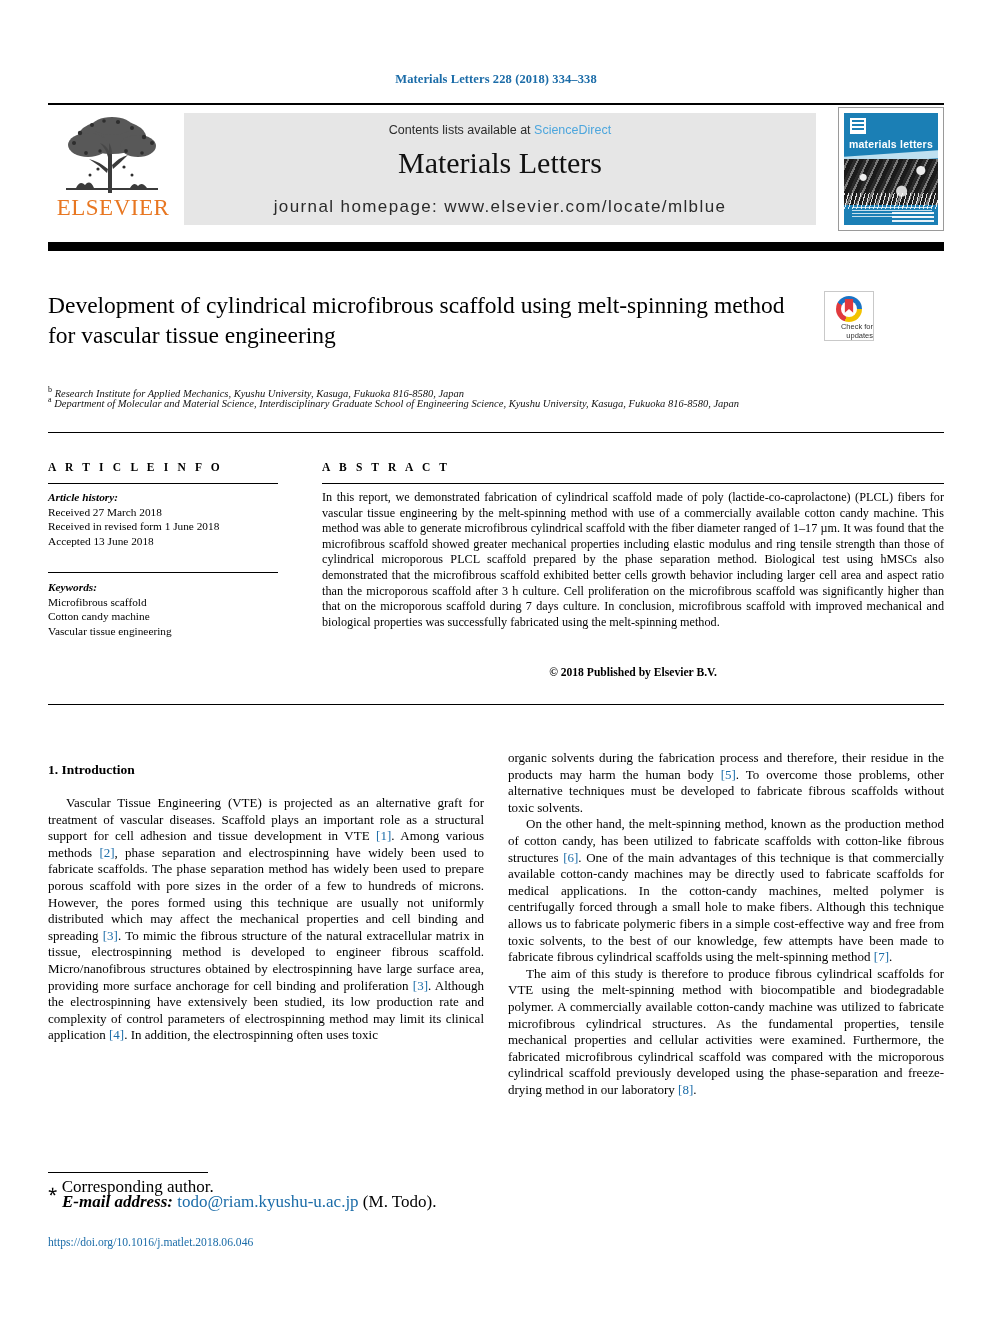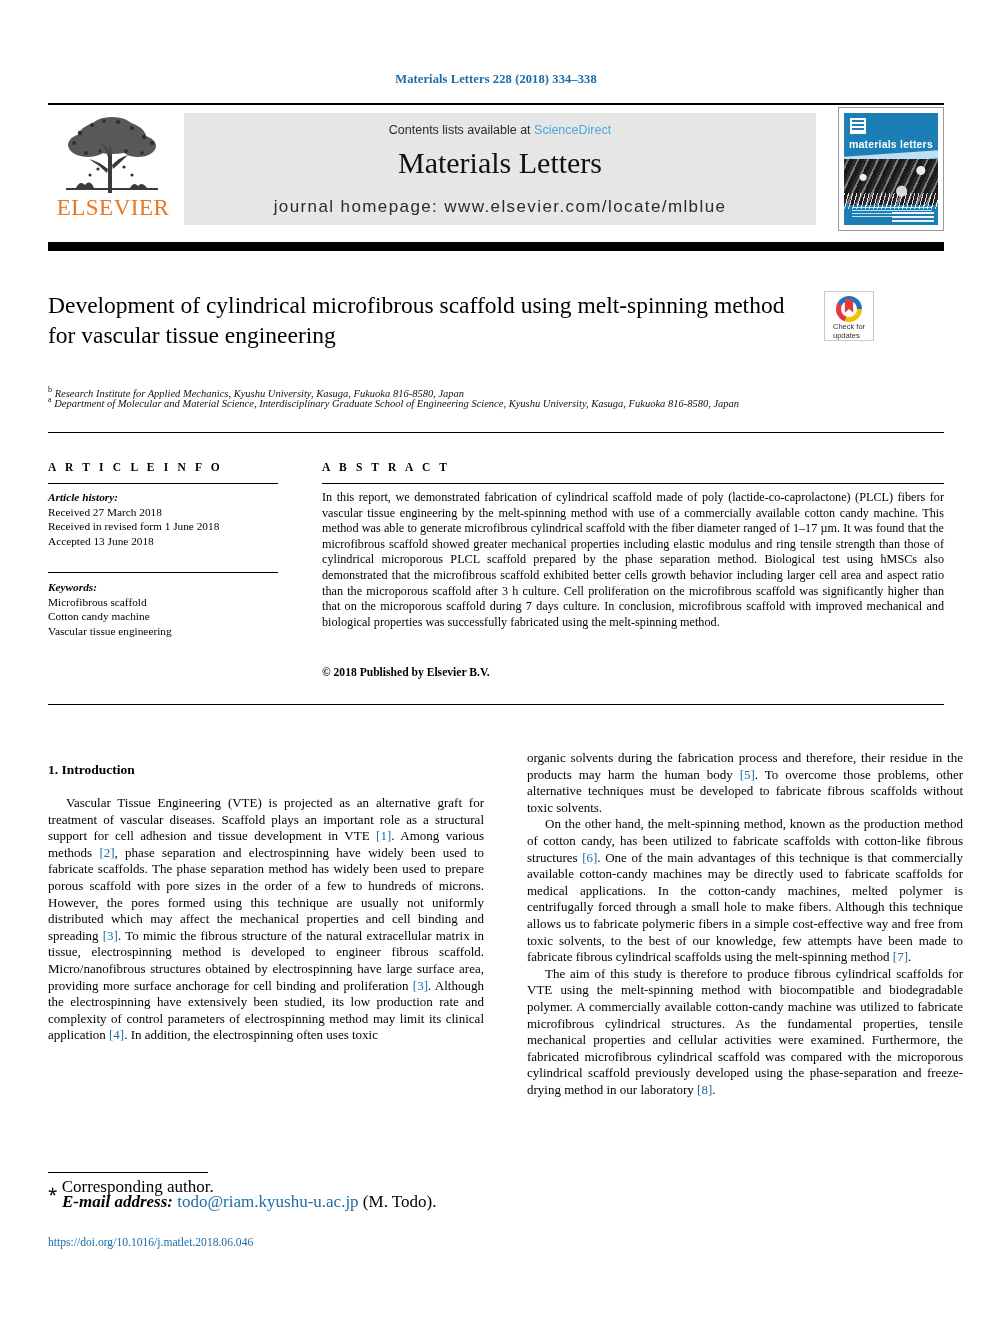--- a/index.html
+++ b/index.html
@@ -225,23 +225,23 @@
     position: absolute;
     left: 50%; top: 7px;
     transform: translateX(-50%);
     width: 9px; height: 14px;
     background: #e03a3e;
     clip-path: polygon(0 0, 100% 0, 100% 100%, 50% 72%, 0 100%);
     z-index: 2;
   }
   .cm-text {
     position: absolute;
-    left: 8px; top: 30px;
+    left: 0; top: 30px;
     width: 100%;
-    text-align: left;
+    text-align: right;
     font-family: "Liberation Sans", sans-serif;
     font-size: 7.5px;
     line-height: 9px;
     color: #333;
   }
 
   .authors {
     position: absolute;
     left: 48px; top: 364px;
     font-family: "Liberation Serif", serif;
@@ -311,21 +311,21 @@
     font-family: "Liberation Serif", serif;
     font-size: 12.2px;
     line-height: 15.6px;
     text-align: justify;
     color: #000;
   }
   .copyright {
     position: absolute;
     left: 322px; top: 666px;
     width: 622px;
-    text-align: left;
+    text-align: center;
     font-family: "Liberation Serif", serif;
     font-weight: bold;
     font-size: 11.6px;
     color: #000;
   }
   .rule-abs-end {
     position: absolute;
     left: 48px; top: 704px;
     width: 896px;
     height: 1px;
@@ -344,21 +344,21 @@
   .col {
     position: absolute;
     width: 436px;
     font-family: "Liberation Serif", serif;
     font-size: 13px;
     line-height: 16.6px;
     text-align: justify;
     color: #000;
   }
   #col-left { left: 48px; top: 795px; }
-  #col-right { left: 508px; top: 750px; margin-left: 19px; }
+  #col-right { left: 508px; top: 750px; }
   .col p { margin: 0; text-indent: 18px; }
   .col p.first { text-indent: 18px; }
   .col p.cont { text-indent: 0; }
   .ref { color: #1b6ca8; }
 
   .foot-rule {
     position: absolute;
     left: 48px; top: 1172px;
     width: 160px;
     height: 1px;

